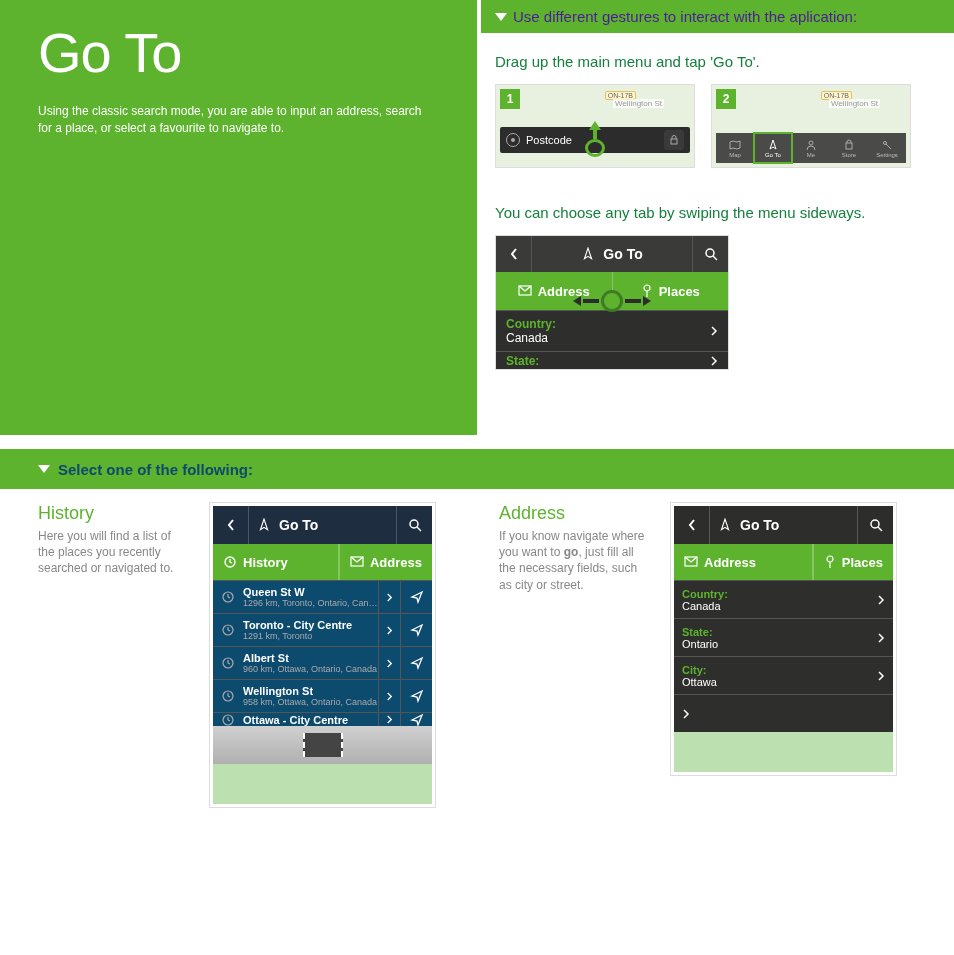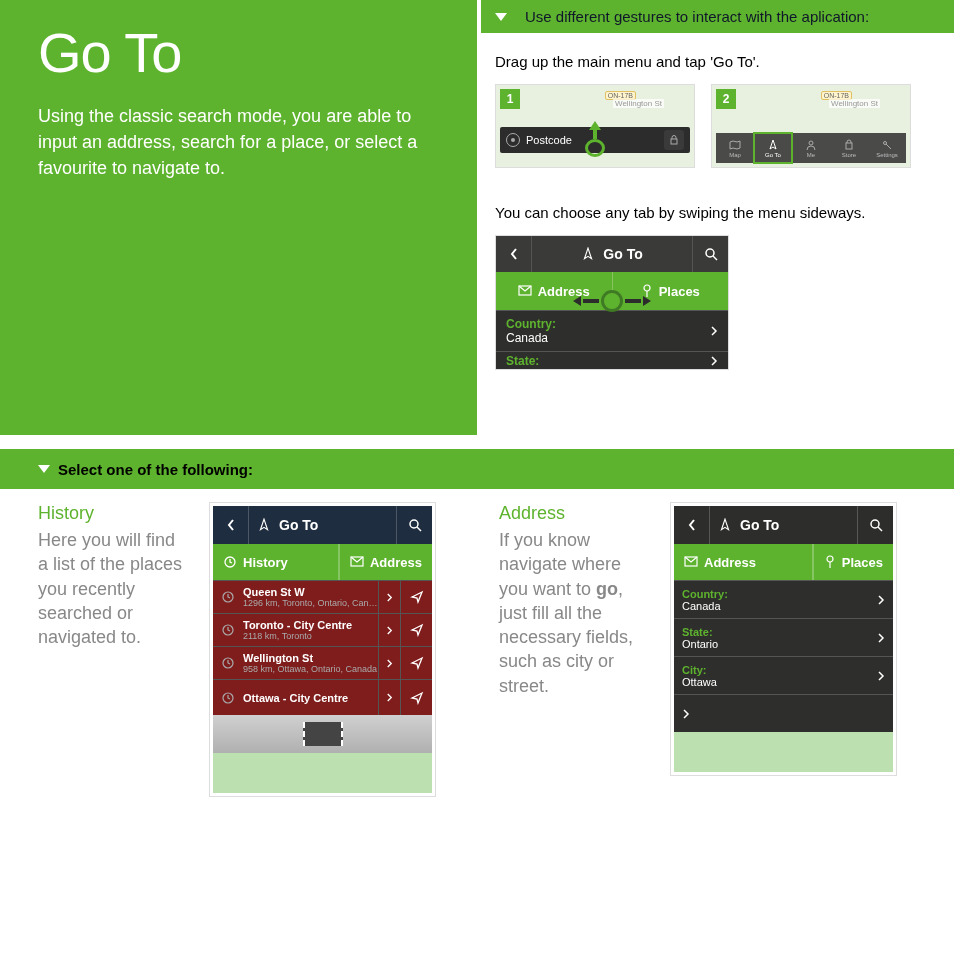--- a/index.html
+++ b/index.html
@@ -1,25 +1,25 @@
 <!DOCTYPE html>
 <html><head>
 <meta charset="utf-8">
 <style>
 * { box-sizing: border-box; margin: 0; padding: 0; }
 body { font-family: "Helvetica Neue", Arial, sans-serif; background: #fff; width: 954px; }
 .grid { display: grid; grid-template-columns: 477px 477px; }
 .hero { background: #5eb32e; color: #fff; padding: 20px 40px 80px 38px; height: 435px; }
 .hero h1 { font-weight: 100; font-size: 56px; letter-spacing: -1px; margin-bottom: 18px; }
-.hero p { font-weight: 300; font-size: 18px; line-height: 1.45; max-width: 400px; }
-.gesture-header { background: #5eb32e; color: #0f172a; padding: 8px 14px; font-size: 15px; display: flex; align-items: center; gap: 18px; }
+.hero p { font-weight: 300; font-size: 12px; line-height: 1.45; max-width: 400px; }
+.gesture-header { background: #5eb32e; color: #4c1d95; padding: 8px 14px; font-size: 15px; display: flex; align-items: center; gap: 6px; }
 .tri { width: 0; height: 0; border-left: 6px solid transparent; border-right: 6px solid transparent; border-top: 8px solid #fff; }
 .right-top { background: #fff; border-left: 4px solid #fff; }
 .right-inner { padding: 20px 14px 20px 14px; height: 416px; }
-.caption { color: #000000; font-size: 15px; margin-bottom: 14px; font-weight: 300; }
+.caption { color: #15803d; font-size: 15px; margin-bottom: 14px; font-weight: 300; }
 .thumbs { display: flex; gap: 16px; margin-bottom: 36px; }
 .thumb { width: 200px; height: 84px; background: #e8f0e0; border: 1px solid #ddd; position: relative; overflow: hidden; }
 .thumb-num { position: absolute; top: 4px; left: 4px; background: #5eb32e; color: #fff; width: 20px; height: 20px; display: flex; align-items: center; justify-content: center; font-size: 12px; font-weight: bold; z-index: 3; }
 .road-label { position: absolute; top: 14px; right: 30px; font-size: 8px; color: #999; background: rgba(255,255,255,0.7); padding: 0 2px; }
 .road-tag { position: absolute; top: 6px; right: 58px; font-size: 7px; color: #666; background: #fff4cc; border: 1px solid #e0c060; padding: 0 2px; border-radius: 2px; }
 .thumb1-bar { position: absolute; bottom: 14px; left: 4px; right: 4px; height: 26px; background: #2c2c2c; border-radius: 2px; display: flex; align-items: center; padding: 0 6px; color: #fff; font-size: 11px; gap: 6px; }
 .thumb1-bar .circ { width: 14px; height: 14px; border: 1.5px solid #aaa; border-radius: 50%; position: relative; display: flex; align-items: center; justify-content: center; }
 .thumb1-bar .circ::after { content: ""; width: 4px; height: 4px; background: #aaa; border-radius: 50%; }
 .thumb1-bar .lock { margin-left: auto; display: flex; align-items: center; justify-content: center; background: #3a3a3a; width: 20px; height: 20px; border-radius: 3px; }
 .gesture-up { position: absolute; bottom: 10px; left: 50%; transform: translateX(-50%); width: 22px; height: 36px; display: flex; flex-direction: column; align-items: center; }
@@ -41,47 +41,47 @@
 .swipe-gesture { position: absolute; top: 54px; left: 50%; transform: translateX(-50%); display: flex; align-items: center; gap: 2px; z-index: 4; }
 .swipe-gesture .ring { width: 22px; height: 22px; border: 3px solid #3f7a24; border-radius: 50%; background: #5eb32e; }
 .swipe-gesture .arr-l { width: 0; height: 0; border-top: 5px solid transparent; border-bottom: 5px solid transparent; border-right: 8px solid #2c2c2c; }
 .swipe-gesture .arr-r { width: 0; height: 0; border-top: 5px solid transparent; border-bottom: 5px solid transparent; border-left: 8px solid #2c2c2c; }
 .swipe-gesture .bar { width: 16px; height: 4px; background: #2c2c2c; }
 .row-dark { background: #2e2e2c; padding: 6px 10px; color: #fff; font-size: 12px; display: flex; align-items: center; border-top: 1px solid #555; }
 .row-dark .lbl { color: #5eb32e; font-weight: bold; font-size: 12px; }
 .row-dark .chev { margin-left: auto; color: #fff; }
 .col2 { display: flex; flex-direction: column; }
 .row-val { display: block; }
-.section-header { background: #5eb32e; color: #000000; padding: 10px 38px; font-size: 15px; font-weight: bold; display: flex; align-items: center; gap: 8px; }
+.section-header { background: #5eb32e; color: #0c4a6e; padding: 10px 38px; font-size: 15px; font-weight: bold; display: flex; align-items: center; gap: 8px; }
 .bottom-cell { background: #fff; padding: 14px 22px 40px 38px; min-height: 430px; }
 .bottom-cell.right { padding-left: 22px; padding-right: 34px; }
 .bottom-flex { display: flex; gap: 22px; }
 .text-col { width: 150px; }
 .text-col h3 { color: #5eb32e; font-size: 18px; font-weight: 400; margin-bottom: 4px; }
-.text-col p { color: #888; font-size: 18px; line-height: 1.35; font-weight: 300; }
+.text-col p { color: #888; font-size: 12px; line-height: 1.35; font-weight: 300; }
 .text-col .bold { color: #888; font-weight: bold; }
 .phone { width: 225px; border: 3px solid #fff; box-shadow: 0 0 0 1px #ddd; }
 .phone-top { display: flex; height: 38px; background: #1f2d40; align-items: center; }
 .phone-top.dark { background: #2d2d2b; }
 .phone-back { width: 36px; height: 38px; display: flex; align-items: center; justify-content: center; color: #fff; border-right: 1px solid rgba(255,255,255,0.2); }
 .phone-title { flex: 1; display: flex; align-items: center; gap: 8px; color: #fff; font-size: 14px; font-weight: bold; padding-left: 8px; }
 .phone-search { width: 36px; height: 38px; display: flex; align-items: center; justify-content: center; color: #fff; border-left: 1px solid rgba(255,255,255,0.2); }
 .phone-tabs { display: flex; height: 36px; background: #5eb32e; }
 .ptab { display: flex; align-items: center; gap: 6px; color: #fff; font-size: 13px; font-weight: bold; padding: 0 10px; border-right: 1px solid rgba(255,255,255,0.25); }
 .ptab.right { border-right: none; flex: 0 0 auto; margin-left: auto; border-left: 1px solid rgba(255,255,255,0.25); }
 .ptab.flex { flex: 1; }
-.hist-list { background: #7f1d1d; }
+.hist-list { background: #0c4a6e; }
 .hist-row { display: flex; align-items: center; height: 33px; border-top: 1px solid #555; }
 .hist-icon { width: 30px; display: flex; align-items: center; justify-content: center; color: #aaa; }
 .hist-text { flex: 1; overflow: hidden; }
 .hist-name { color: #fff; font-size: 11px; font-weight: bold; white-space: nowrap; overflow: hidden; text-overflow: ellipsis; }
 .hist-sub { color: #aaa; font-size: 9px; white-space: nowrap; overflow: hidden; text-overflow: ellipsis; }
 .hist-chev { width: 22px; display: flex; align-items: center; justify-content: center; color: #fff; border-left: 1px solid #555; height: 100%; }
 .hist-nav { width: 32px; display: flex; align-items: center; justify-content: center; color: #fff; border-left: 1px solid #555; height: 100%; }
-.hist-row.partial { height: 36px; overflow: hidden; }
+.hist-row.partial { height: 14px; overflow: hidden; }
 .phone-road { height: 38px; background: linear-gradient(#d0d0d0, #b0b0b0); display: flex; align-items: center; justify-content: center; }
 .phone-road .lane { width: 40px; height: 24px; background: #444; border-left: 2px dashed #fff; border-right: 2px dashed #fff; }
 .phone-blank { height: 40px; background: #bde0b0; }
 .addr-list { background: #2e2e2c; }
 .addr-row { display: flex; align-items: center; min-height: 38px; border-top: 1px solid #555; padding: 4px 8px; }
 .addr-col { flex: 1; }
 .addr-lbl { color: #5eb32e; font-size: 11px; font-weight: bold; }
 .addr-val { color: #fff; font-size: 11px; }
 .addr-val.placeholder { color: #bbb; }
 .addr-chev { color: #fff; }
@@ -310,41 +310,63 @@
             </div>
             <div class="hist-row">
               <div class="hist-icon">
                 <svg width="14" height="14" viewBox="0 0 14 14" fill="none" stroke="#aaa" stroke-width="1.2">
                   <circle cx="7" cy="7" r="5"></circle>
                   <path d="M7 4 V7 L9 8"></path>
                 </svg>
               </div>
               <div class="hist-text">
                 <div class="hist-name">Toronto - City Centre</div>
-                <div class="hist-sub">2118 km, Toronto</div>
+                <div class="hist-sub">1291 km, Toronto</div>
               </div>
               <div class="hist-chev">
                 <svg width="7" height="11" viewBox="0 0 8 12" fill="none" stroke="#fff" stroke-width="1.5">
                   <path d="M2 2 L6 6 L2 10"></path>
                 </svg>
               </div>
               <div class="hist-nav">
                 <svg width="14" height="14" viewBox="0 0 14 14" fill="none" stroke="#fff" stroke-width="1.3">
                   <path d="M2 7 L12 2 L8 12 L7 8 Z"></path>
                 </svg>
               </div>
             </div>
             <div class="hist-row">
               <div class="hist-icon">
                 <svg width="14" height="14" viewBox="0 0 14 14" fill="none" stroke="#aaa" stroke-width="1.2">
                   <circle cx="7" cy="7" r="5"></circle>
                   <path d="M7 4 V7 L9 8"></path>
                 </svg>
               </div>
               <div class="hist-text">
+                <div class="hist-name">Albert St</div>
+                <div class="hist-sub">960 km, Ottawa, Ontario, Canada</div>
+              </div>
+              <div class="hist-chev">
+                <svg width="7" height="11" viewBox="0 0 8 12" fill="none" stroke="#fff" stroke-width="1.5">
+                  <path d="M2 2 L6 6 L2 10"></path>
+                </svg>
+              </div>
+              <div class="hist-nav">
+                <svg width="14" height="14" viewBox="0 0 14 14" fill="none" stroke="#fff" stroke-width="1.3">
+                  <path d="M2 7 L12 2 L8 12 L7 8 Z"></path>
+                </svg>
+              </div>
+            </div>
+            <div class="hist-row">
+              <div class="hist-icon">
+                <svg width="14" height="14" viewBox="0 0 14 14" fill="none" stroke="#aaa" stroke-width="1.2">
+                  <circle cx="7" cy="7" r="5"></circle>
+                  <path d="M7 4 V7 L9 8"></path>
+                </svg>
+              </div>
+              <div class="hist-text">
                 <div class="hist-name">Wellington St</div>
                 <div class="hist-sub">958 km, Ottawa, Ontario, Canada</div>
               </div>
               <div class="hist-chev">
                 <svg width="7" height="11" viewBox="0 0 8 12" fill="none" stroke="#fff" stroke-width="1.5">
                   <path d="M2 2 L6 6 L2 10"></path>
                 </svg>
               </div>
               <div class="hist-nav">
                 <svg width="14" height="14" viewBox="0 0 14 14" fill="none" stroke="#fff" stroke-width="1.3">

